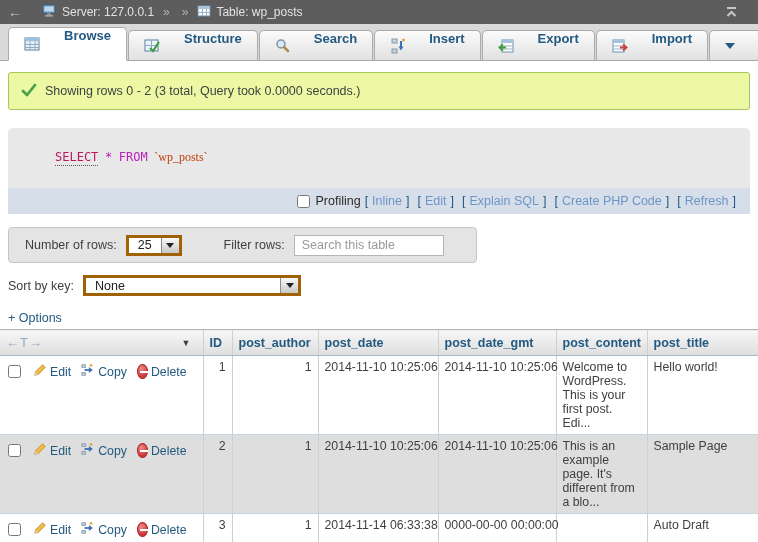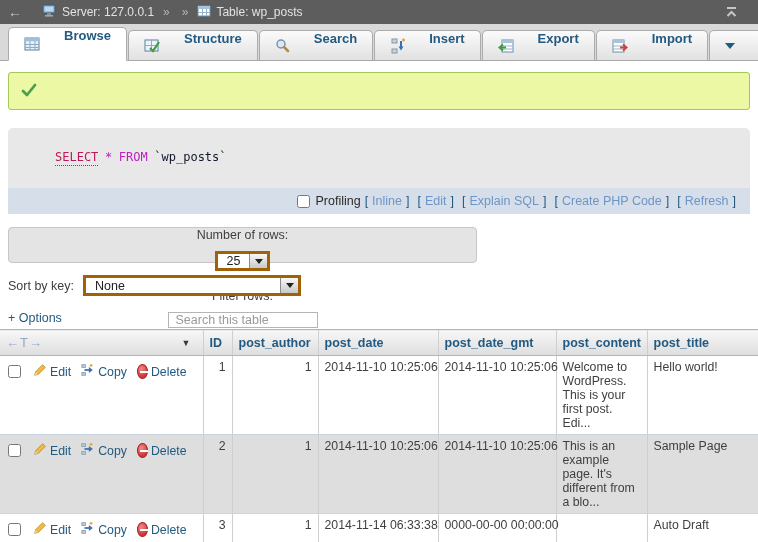--- a/index.html
+++ b/index.html
@@ -32,31 +32,31 @@
            gap:8px;padding:0 12px;color:#3f3f3f;}
 
   
   .sqlbox{margin:18px 8px 0 8px;border-radius:5px 5px 0 0;overflow:hidden;}
   .sqlquery{background:#e8e8e8;height:60px;box-sizing:border-box;padding:22px 10px 0 47px;
             font-family:"DejaVu Sans Mono",monospace;font-size:12px;}
   .sqlquery span{margin-right:0.55em;}
   .kw-select{color:#be185d;border-bottom:1px dotted #555;padding-bottom:1px;}
   .kw-star{color:#bb22bb;}
   .kw-from{color:#bb22bb;}
-  .kw-table{color:#0f172a;}
+  .kw-table{color:#c2410c;font-family:Liberation Serif, serif;}
   .sqltools{background:#d6dee9;height:26px;display:flex;align-items:center;
             justify-content:flex-end;padding:0 10px;font-size:12.5px;color:#2b2b2b;}
   .sqltools input{margin:0 5px 0 0;width:13px;height:13px;}
   .qlink{color:#6d95c7;text-decoration:none;cursor:pointer;}
   .br{color:#235a81;margin:0 4px;}
 
   
   .rowsbar{margin:13px 0 0 8px;width:469px;height:36px;box-sizing:border-box;background:#e4e4e4;
            border:1px solid #c6c6c6;border-radius:4px;display:flex;align-items:center;
-           padding:0 16px;gap:9px;color:#3f3f3f;flex-direction:column;}
+           padding:0 16px;gap:9px;color:#3f3f3f;}
   .pselect{display:inline-flex;align-items:stretch;border:3px solid #a16207;background:#fff;
            height:21px;cursor:pointer;box-sizing:border-box;justify-content:space-between;}
   .pselect .val{display:flex;align-items:center;padding:0 9px;color:#222;}
   .pselect .btn{width:17px;background:linear-gradient(#f8f8f8,#c9c9c9);border-left:1px solid #8b8b8b;
                 display:flex;align-items:center;justify-content:center;}
   .pselect .btn i{width:0;height:0;border-left:4px solid transparent;border-right:4px solid transparent;
                   border-top:5px solid #222;}
   .filterinput{width:150px;height:21px;box-sizing:border-box;border:1px solid #b5b5b5;
                padding:0 7px;font-size:12.5px;color:#555;font-family:"Liberation Sans",sans-serif;}
   .filterinput::placeholder{color:#9a9a9a;}
@@ -203,20 +203,21 @@
           <span class="more-caret"></span>
         </span>
       <span>More</span>
     </div>
   </div>
 
   <div class="success">
     <span><svg width="16" height="14" viewBox="0 0 16 14">
           <path d="M2 8 L6 12 L14 2" stroke="#4aa14a" stroke-width="2.8" fill="none" stroke-linecap="round" stroke-linejoin="round"></path>
         </svg></span>
+    <span>Showing rows 0 - 2 (3 total, Query took 0.0000 seconds.)</span>
   </div>
 
   <div class="sqlbox">
     <div class="sqlquery">
       <span class="kw-select">SELECT</span><span class="kw-star">*</span><span class="kw-from">FROM</span><span class="kw-table">`wp_posts`</span>
     </div>
     <div class="sqltools">
       <input type="checkbox" style="">
       <span>Profiling</span>
       <span class="br">[</span>

